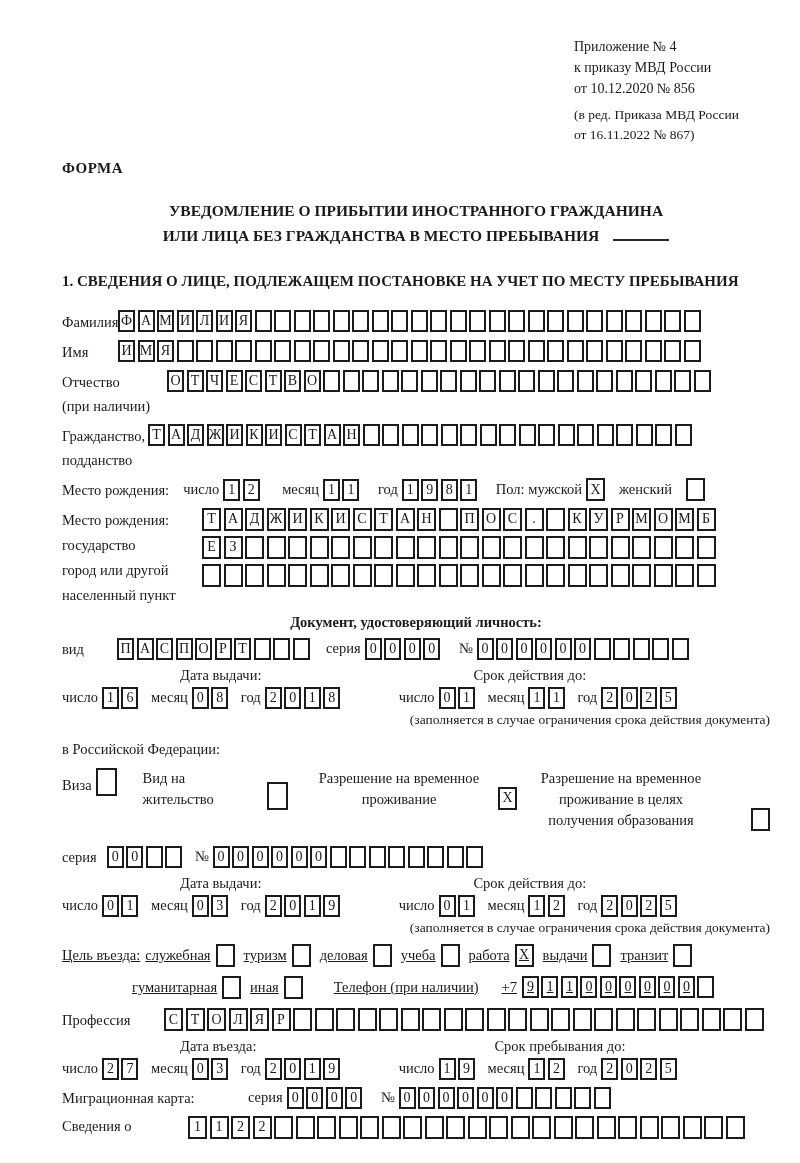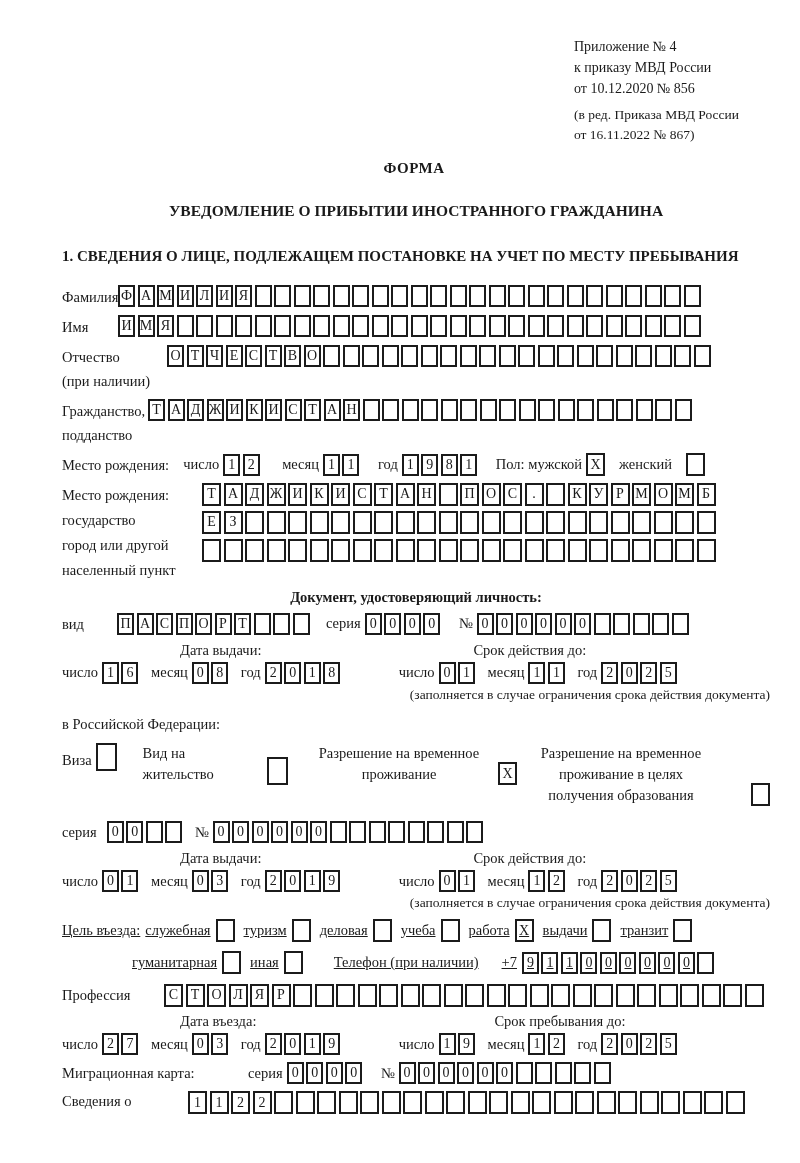--- a/index.html
+++ b/index.html
@@ -7,21 +7,21 @@
   body {
     width: 800px; height: 1163px; overflow: hidden;
     background: #ffffff; color: #1a1a1a;
     font-family: "Liberation Serif", "DejaVu Serif", serif;
     padding: 36px 30px 0 62px;
     position: relative;
   }
   
   .annex { margin-left: auto; width: 196px; font-size: 14px; line-height: 1.5; }
   .annex .edition { font-size: 13.5px; margin-top: 6px; line-height: 1.45; }
-  .forma { text-align: center; font-weight: bold; font-size: 15px; margin: 16px 4px 22px 0; letter-spacing: .5px; }
+  .forma { text-align: left; font-weight: bold; font-size: 15px; margin: 16px 4px 22px 0; letter-spacing: .5px; }
   .title { text-align: center; font-weight: bold; font-size: 15.5px; line-height: 1.6; }
   .title-underline { display: inline-block; width: 56px; border-bottom: 2.5px solid #2a2a2a; height: 14px; margin-left: 14px; }
   .sec-heading { font-weight: bold; font-size: 15px; margin: 24px 0 20px 0; }
 
   
   .frow { display: flex; align-items: flex-start; margin-bottom: 6px; }
   .flabel { font-size: 14.5px; line-height: 24px; flex: none; }
   .flabel .l2 { display: block; }
   .cells { display: inline-flex; flex: none; }
   .cell {
@@ -76,20 +76,23 @@
   <div>от 10.12.2020 № 856</div>
   <div class="edition">
     <div>(в ред. Приказа МВД России</div>
     <div>от 16.11.2022 № 867)</div>
   </div>
 </div>
 <div class="forma">ФОРМА</div>
 
 <div class="title">
   <div>УВЕДОМЛЕНИЕ О ПРИБЫТИИ ИНОСТРАННОГО ГРАЖДАНИНА</div>
+  <div>
+    <span>ИЛИ ЛИЦА БЕЗ ГРАЖДАНСТВА В МЕСТО ПРЕБЫВАНИЯ</span><span class="title-underline"></span>
+  </div>
 </div>
 
 <div class="sec-heading">1. СВЕДЕНИЯ О ЛИЦЕ, ПОДЛЕЖАЩЕМ ПОСТАНОВКЕ НА УЧЕТ ПО МЕСТУ ПРЕБЫВАНИЯ</div>
 
 <div class="frow">
   <span class="flabel lw56">Фамилия</span>
   <span class="cells">
       <span class="cell">Ф</span>
       <span class="cell">А</span>
       <span class="cell">М</span>

